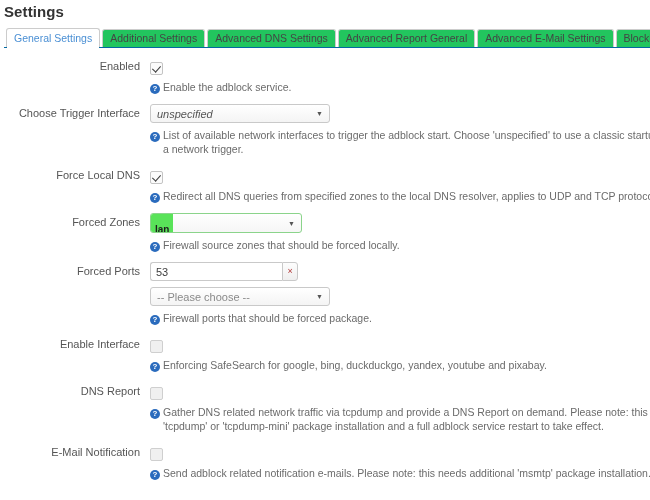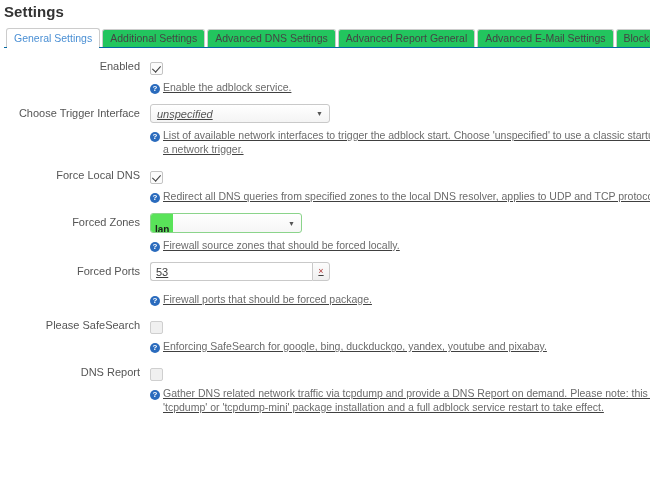--- a/index.html
+++ b/index.html
@@ -69,21 +69,20 @@
     text-align: right;
     font-size: 11px;
     color: #555555;
     padding-top: 3px;
     white-space: nowrap;
   }
   .field-col {
     flex: 1 1 auto;
     padding-left: 10px;
     min-width: 0;
-    text-decoration: underline;
   }
 
   
   .cbox {
     width: 13px; height: 13px;
     border: 1px solid #c4c4c4;
     background: #fbfbfb;
     border-radius: 2px;
     display: inline-block;
     position: relative;
@@ -191,21 +190,21 @@
   }
   .zone-arrow {
     position: absolute;
     right: 6px; top: 50%;
     transform: translateY(-50%);
     font-size: 7px;
     color: #555555;
   }
 
   
-  .port-wrap { display: flex; align-items: flex-end; width: 180px; }
+  .port-wrap { display: flex; align-items: flex-end; width: 148px; }
   .port-input {
     flex: 1 1 auto;
     height: 19px;
     border: 1px solid #c9c9c9;
     border-right: none;
     border-radius: 3px 0 0 3px;
     background: #ffffff;
     font-size: 11px;
     color: #3d3d3d;
     padding: 0 5px;
@@ -314,30 +313,34 @@
     <div class="sp10"></div>
 
     <div class="row">
       <div class="label-col">Forced Ports</div>
       <div class="field-col">
         <div class="port-wrap">
           <input class="port-input" type="text" value="53" style="">
           <div class="port-remove">×</div>
         </div>
         <div class="sp6"></div>
+        <div class="select placeholder">
+          <span>-- Please choose --</span>
+          <span class="arrow">▼</span>
+        </div>
         <div class="help">
           <span class="qicon">?</span><span>Firewall ports that should be forced package.</span>
         </div>
       </div>
     </div>
 
     <div class="sp10"></div>
 
     <div class="row">
-      <div class="label-col">Please SafeSearch</div>
+      <div class="label-col">Enable Interface</div>
       <div class="field-col">
         <span class="cbox unchecked"></span>
         <div class="help">
           <span class="qicon">?</span><span>Enforcing SafeSearch for google, bing, duckduckgo, yandex, youtube and pixabay.</span>
         </div>
       </div>
     </div>
 
     <div class="sp10"></div>
 
@@ -347,15 +350,24 @@
         <span class="cbox unchecked"></span>
         <div class="help">
           <span class="qicon">?</span><span>Gather DNS related network traffic via tcpdump and provide a DNS Report on demand. Please note: this needs additio</span>
           <span class="l2">'tcpdump' or 'tcpdump-mini' package installation and a full adblock service restart to take effect.</span>
         </div>
       </div>
     </div>
 
     <div class="sp10"></div>
 
+    <div class="row">
+      <div class="label-col">E-Mail Notification</div>
+      <div class="field-col">
+        <span class="cbox unchecked"></span>
+        <div class="help">
+          <span class="qicon">?</span><span>Send adblock related notification e-mails. Please note: this needs additional 'msmtp' package installation.</span>
+        </div>
+      </div>
+    </div>
 
   </div>
 </div>
 
 </body></html>

